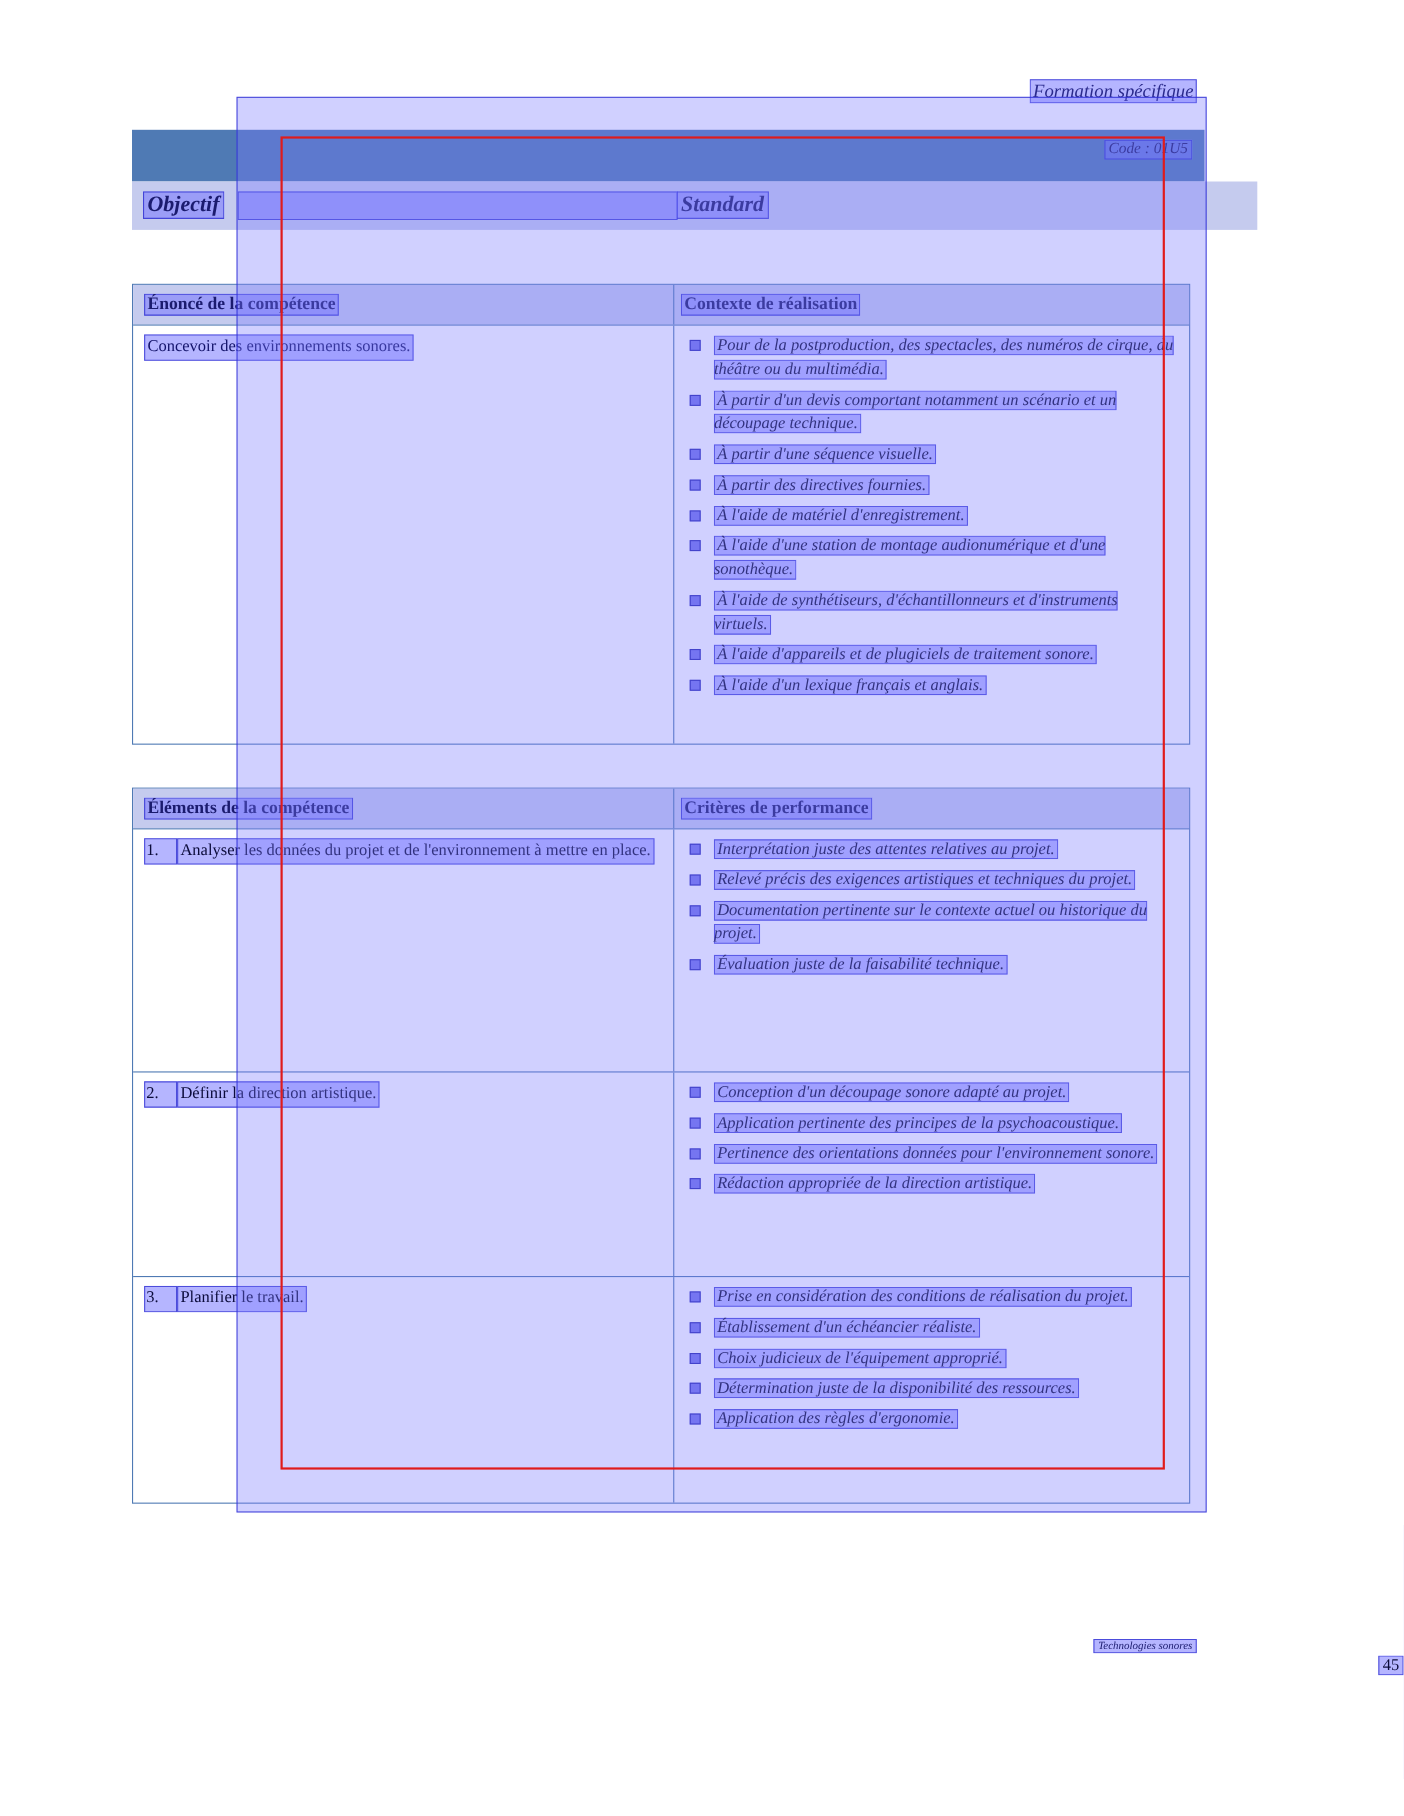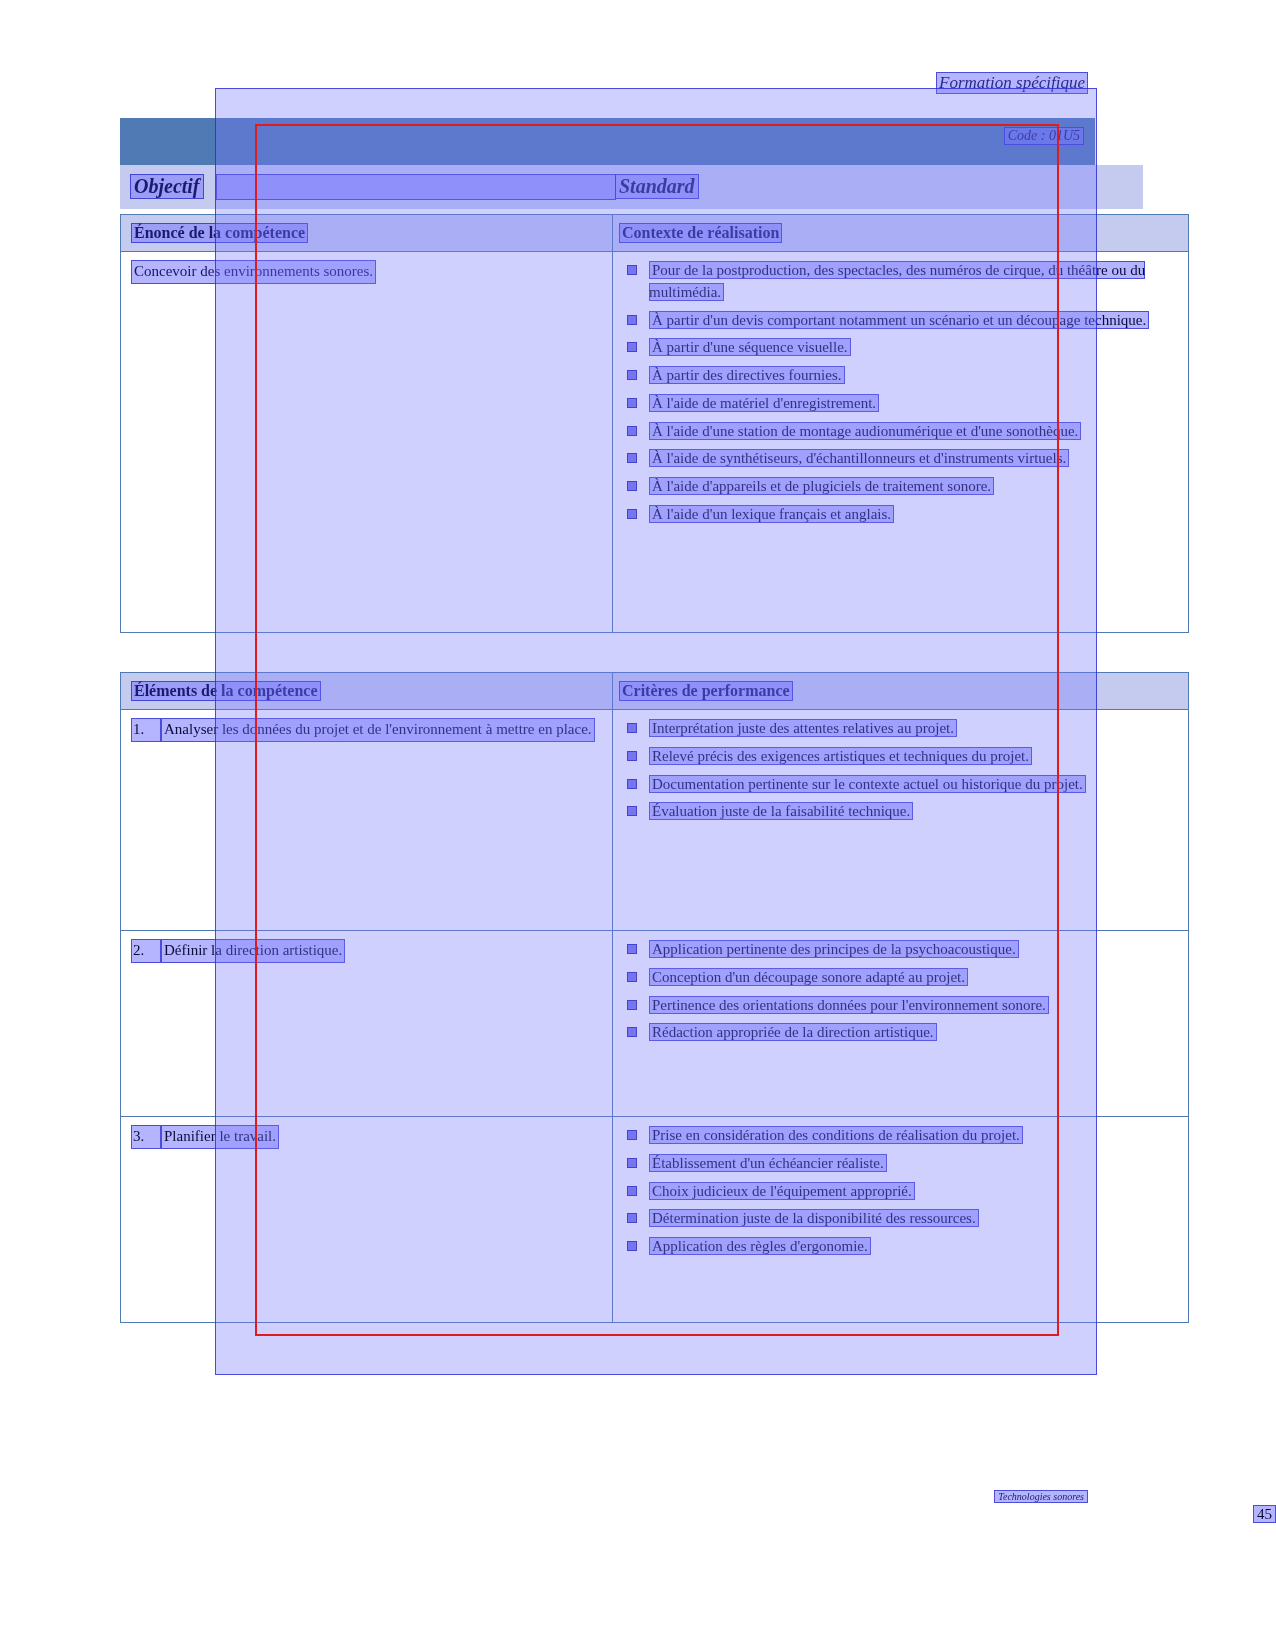--- a/index.html
+++ b/index.html
@@ -119,24 +119,25 @@
     font-weight: bold;
     font-style: italic;
     color: #1b1b6e;
     padding: 1px 4px;
   }
 
   
   .tbl {
     position: absolute;
     left: 120px;
-    width: 1069px;
+    width: 962px;
     border: 1px solid #4f7ab4;
     box-sizing: border-box;
     background: rgba(255,255,255,0);
+    margin-top: 44px;
   }
   .tbl .row {
     display: flex;
     border-top: 1px solid #4f7ab4;
   }
   .tbl .row:first-child {
     border-top: none;
   }
   .tbl .head {
     background: #c5cbee;
@@ -181,20 +182,21 @@
     position: relative;
     padding-left: 30px;
     margin-bottom: 6px;
     font-size: 15px;
     line-height: 1.45;
     color: #14146b;
   }
   ul.bullets li .btxt {
     display: inline;
     padding: 1px 3px;
+    font-style: italic;
   }
   ul.bullets li .bul {
     position: absolute;
     left: 8px;
     top: 5px;
     width: 8px;
     height: 8px;
     background: rgba(90,90,230,0.85);
     border: 1px solid rgba(20,20,160,0.8);
   }
@@ -311,22 +313,22 @@
 
     <div class="row">
       <div class="col-l" style="min-height:185px;">
         <div class="elem-item">
           <span class="elem-num sel">2.</span>
           <span class="elem-txt sel">Définir la direction artistique.</span>
         </div>
       </div>
       <div class="col-r">
         <ul class="bullets">
+          <li><span class="bul"></span><span class="btxt sel">Conception d'un découpage sonore adapté au projet.</span></li>
           <li><span class="bul"></span><span class="btxt sel">Application pertinente des principes de la psychoacoustique.</span></li>
-          <li><span class="bul"></span><span class="btxt sel">Conception d'un découpage sonore adapté au projet.</span></li>
           <li><span class="bul"></span><span class="btxt sel">Pertinence des orientations données pour l'environnement sonore.</span></li>
           <li><span class="bul"></span><span class="btxt sel">Rédaction appropriée de la direction artistique.</span></li>
         </ul>
       </div>
     </div>
 
     <div class="row">
       <div class="col-l" style="min-height:205px;">
         <div class="elem-item">
           <span class="elem-num sel">3.</span>

